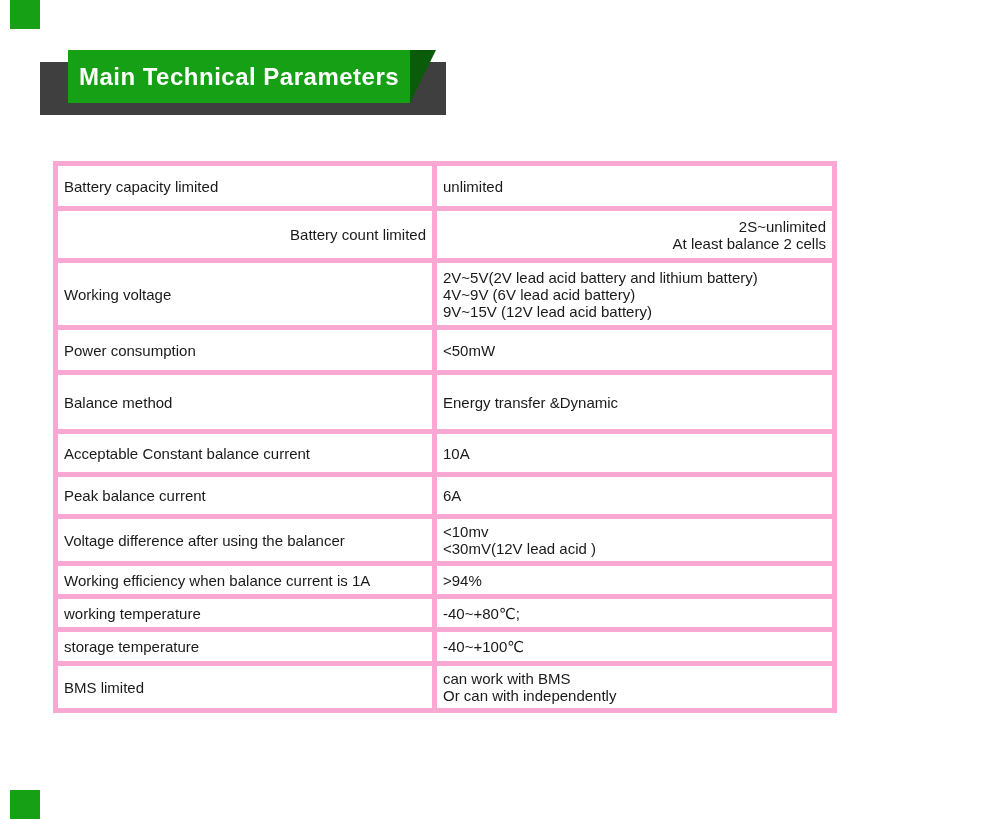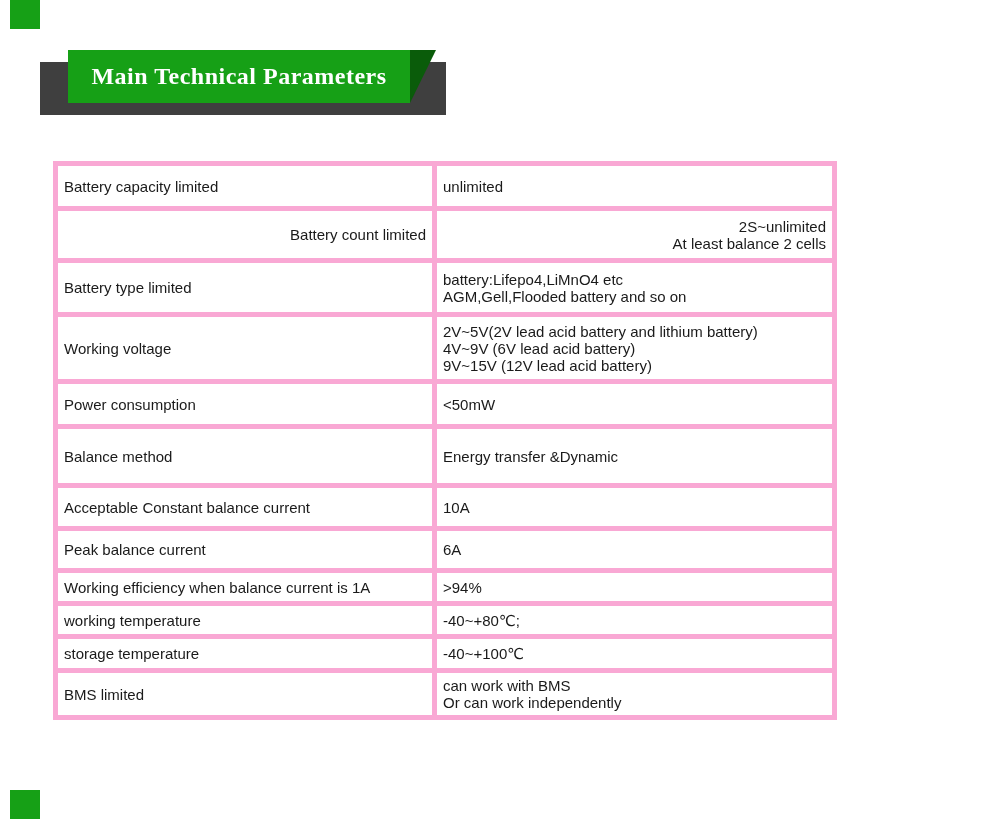--- a/index.html
+++ b/index.html
@@ -90,48 +90,41 @@
 </head>
 <body>
 
 <div class="page">
 
   <div class="corner-accent top" style="background: rgb(22, 160, 22);"></div>
   <div class="corner-accent bottom" style="background: rgb(22, 160, 22);"></div>
 
   <div class="banner-shadow" style="background: rgb(63, 63, 63);"></div>
   <div class="banner-fold" style="background: rgb(10, 92, 10);"></div>
-  <div class="banner-ribbon" style="background: rgb(22, 160, 22); font-family: Liberation Serif, serif;">
+  <div class="banner-ribbon" style="background: rgb(22, 160, 22);">
     <span class="title-text">Main Technical Parameters</span>
   </div>
 
   <table class="params">
     <tbody id="param-rows">
     <tr style="height: 45px;">
       <td class="label-cell">Battery capacity limited</td>
       <td class="value-cell">
             <div class="value-line">unlimited</div>
           </td>
     </tr>
 
     <tr style="height: 52px; text-align: right;">
       <td class="label-cell">Battery count limited</td>
       <td class="value-cell">
             <div class="value-line">2S~unlimited</div>
             <div class="value-line">At least balance 2 cells</div>
           </td>
     </tr>
 
-    <tr style="height: 54px;">
-      <td class="label-cell">Battery type limited</td>
-      <td class="value-cell">
-            <div class="value-line">battery:Lifepo4,LiMnO4 etc</div>
-            <div class="value-line">AGM,Gell,Flooded battery and so on</div>
-          </td>
-    </tr>
 
     <tr style="height: 67px;">
       <td class="label-cell">Working voltage</td>
       <td class="value-cell">
             <div class="value-line">2V~5V(2V lead acid battery and lithium battery)</div>
             <div class="value-line">4V~9V (6V lead acid battery)</div>
             <div class="value-line">9V~15V (12V lead acid battery)</div>
           </td>
     </tr>
 
@@ -156,20 +149,27 @@
           </td>
     </tr>
 
     <tr style="height: 42px; margin-left: 20px;">
       <td class="label-cell">Peak balance current</td>
       <td class="value-cell">
             <div class="value-line">6A</div>
           </td>
     </tr>
 
+    <tr style="height: 43px;">
+      <td class="label-cell">Voltage difference after using the balancer</td>
+      <td class="value-cell">
+            <div class="value-line">&lt;10mv</div>
+            <div class="value-line">&lt;30mV(12V lead acid )</div>
+          </td>
+    </tr>
 
 
     <tr style="height: 33px;">
       <td class="label-cell">Working efficiency when balance current is 1A</td>
       <td class="value-cell">
             <div class="value-line">&gt;94%</div>
           </td>
     </tr>
 
     <tr style="height: 33px;">
@@ -183,19 +183,19 @@
       <td class="label-cell">storage temperature</td>
       <td class="value-cell">
             <div class="value-line">-40~+100℃</div>
           </td>
     </tr>
 
     <tr style="height: 42px;">
       <td class="label-cell">BMS limited</td>
       <td class="value-cell">
             <div class="value-line">can work with BMS</div>
-            <div class="value-line">Or can work independently</div>
+            <div class="value-line">Or can with independently</div>
           </td>
     </tr>
   </tbody>
   </table>
 
 </div>
 
 </body></html>

